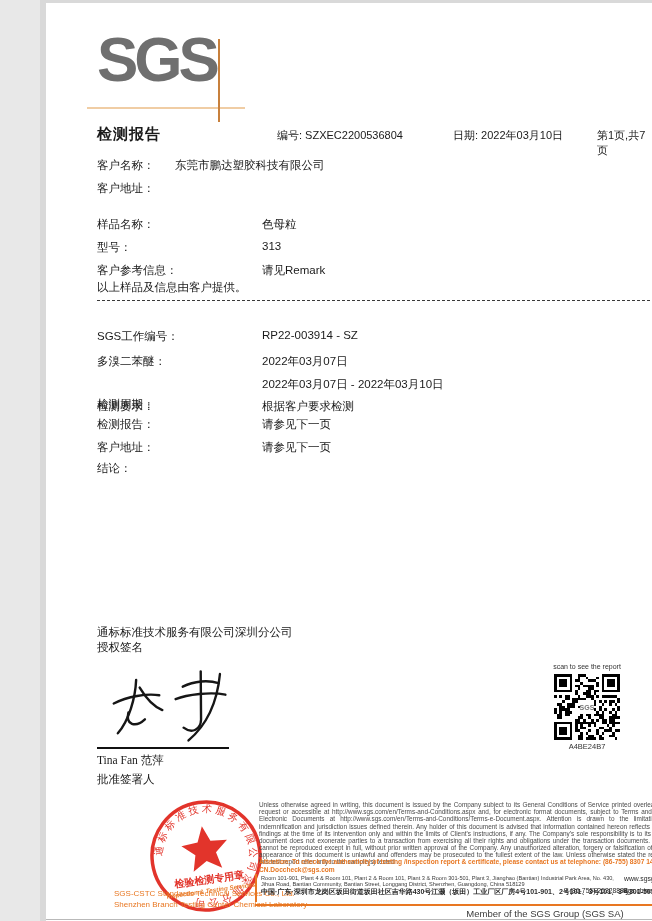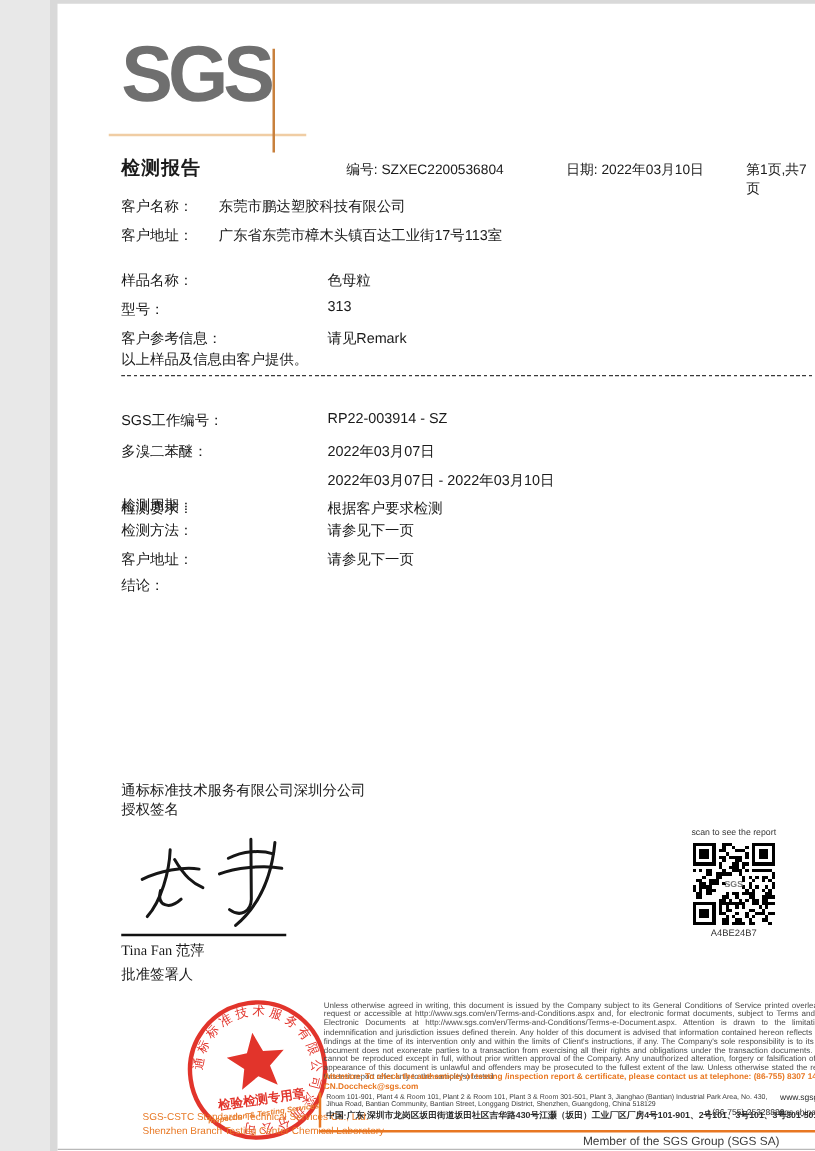--- a/index.html
+++ b/index.html
@@ -66,41 +66,40 @@
   <div class="abs orange-vline"></div>
 
   <div class="abs doc-title">检测报告</div>
   <div class="abs hdr-no">编号: SZXEC2200536804</div>
   <div class="abs hdr-date">日期: 2022年03月10日</div>
   <div class="abs hdr-page">第1页,共7页</div>
 
   <div class="lbl" style="top:155px">客户名称：</div>
   <div class="val-near" style="top:155px">东莞市鹏达塑胶科技有限公司</div>
   <div class="lbl" style="top:178px">客户地址：</div>
-  <div class="val-near" style="top:178px">广东省东莞市樟木头镇百达工业街17号113室</div>
 
   <div class="lbl" style="top:214px">样品名称：</div>
   <div class="val-far" style="top:214px">色母粒</div>
   <div class="lbl" style="top:237px">型号：</div>
   <div class="val-far" style="top:237px">313</div>
   <div class="lbl" style="top:260px">客户参考信息：</div>
   <div class="val-far" style="top:260px">请见Remark</div>
   <div class="abs note">以上样品及信息由客户提供。</div>
 
   <div class="abs dash"></div>
 
   <div class="lbl" style="top:326px">SGS工作编号：</div>
   <div class="val-far" style="top:326px">RP22-003914 - SZ</div>
   <div class="lbl" style="top:351px">多溴二苯醚：</div>
   <div class="val-far" style="top:351px">2022年03月07日</div>
   <div class="lbl" style="top:394px">检测周期：</div>
   <div class="val-far" style="top:374px">2022年03月07日 - 2022年03月10日</div>
   <div class="lbl" style="top:396px">检测要求：</div>
   <div class="val-far" style="top:396px">根据客户要求检测</div>
-  <div class="lbl" style="top:414px">检测方法：</div>
+  <div class="lbl" style="top:414px">检测报告：</div>
   <div class="val-far" style="top:414px">请参见下一页</div>
   <div class="lbl" style="top:437px">客户地址：</div>
   <div class="val-far" style="top:437px">请参见下一页</div>
   <div class="lbl" style="top:458px">结论：</div>
 
   <div class="abs sig-company">通标标准技术服务有限公司深圳分公司</div>
   <div class="abs sig-auth">授权签名</div>
   <svg class="abs sig-img" width="140" height="80" viewBox="0 0 140 80">
     <g fill="none" stroke="#161616" stroke-width="2.4" stroke-linecap="round" transform="rotate(-4 70 40)">
       <path d="M6,34 C20,28 40,26 52,29"></path>

